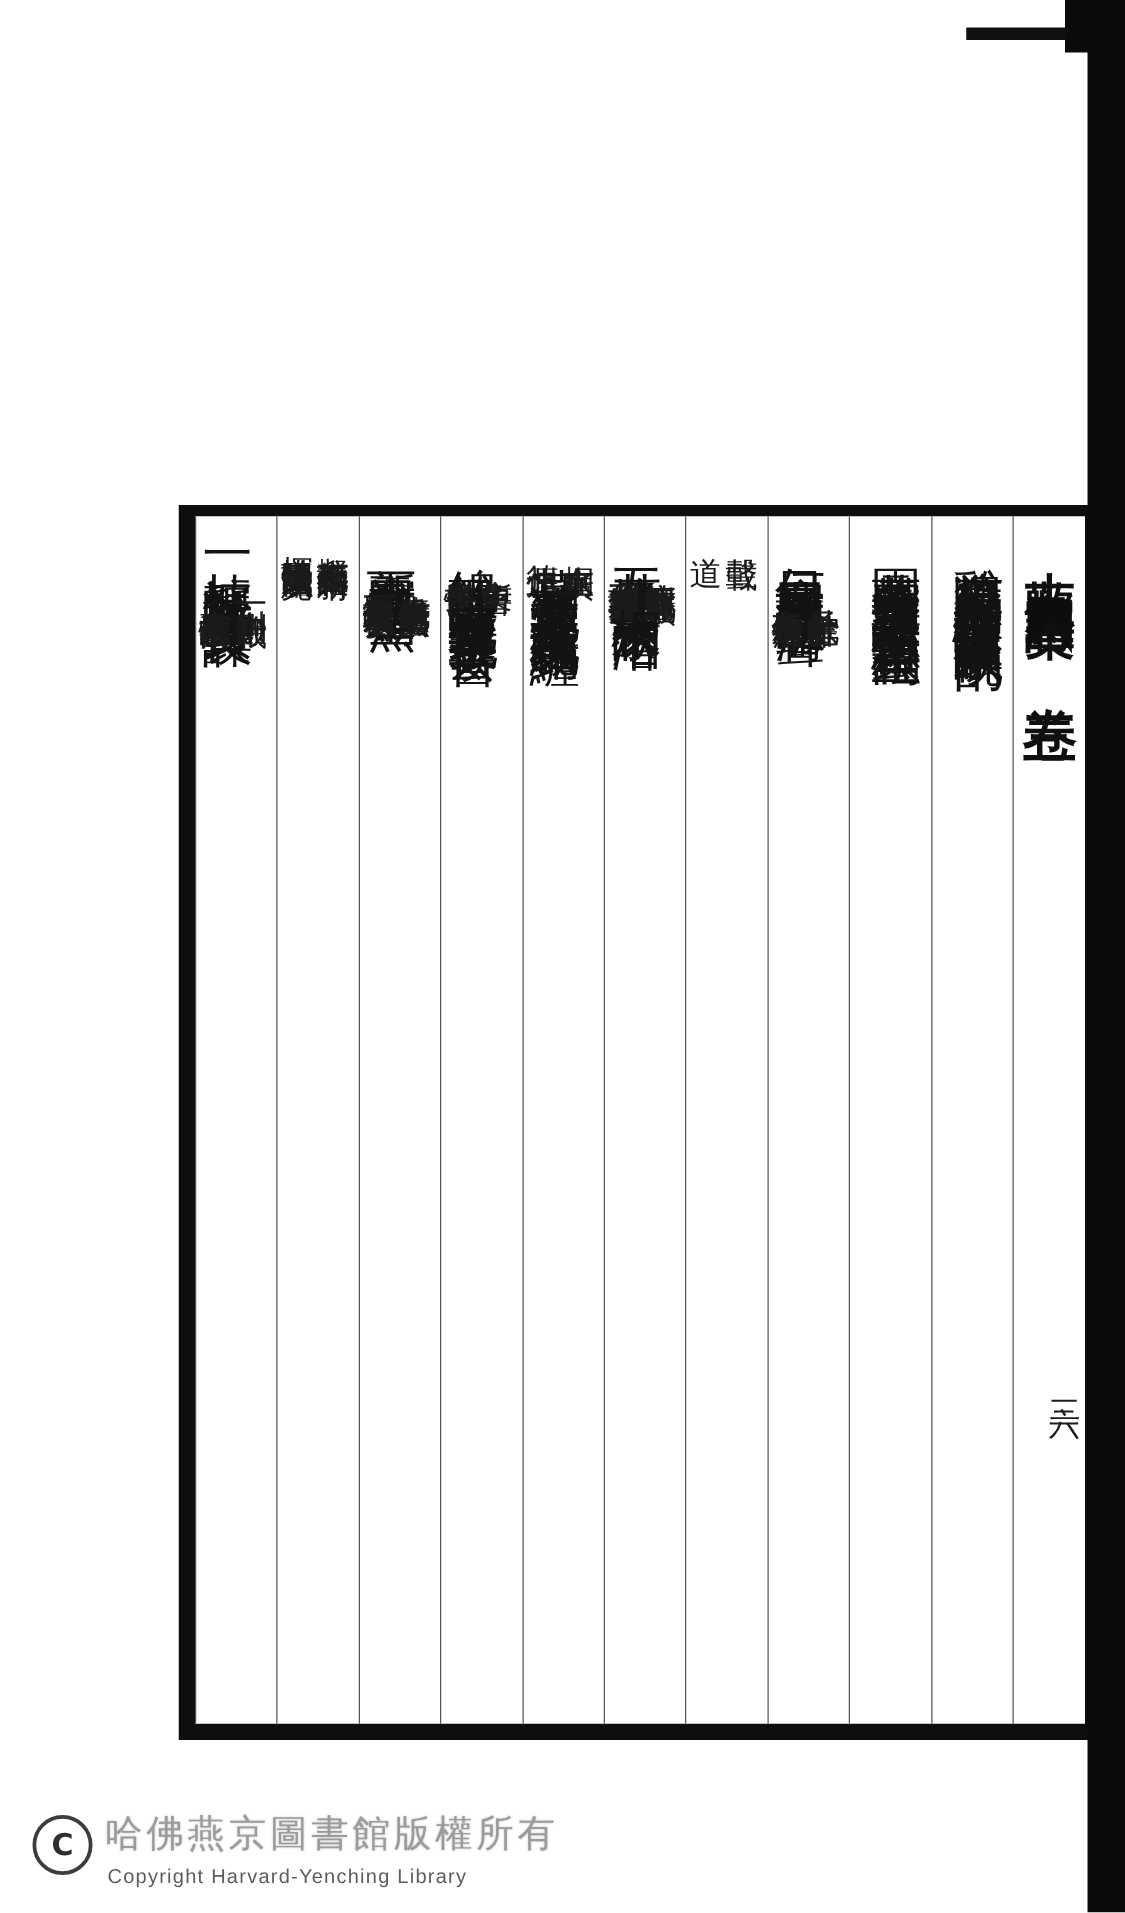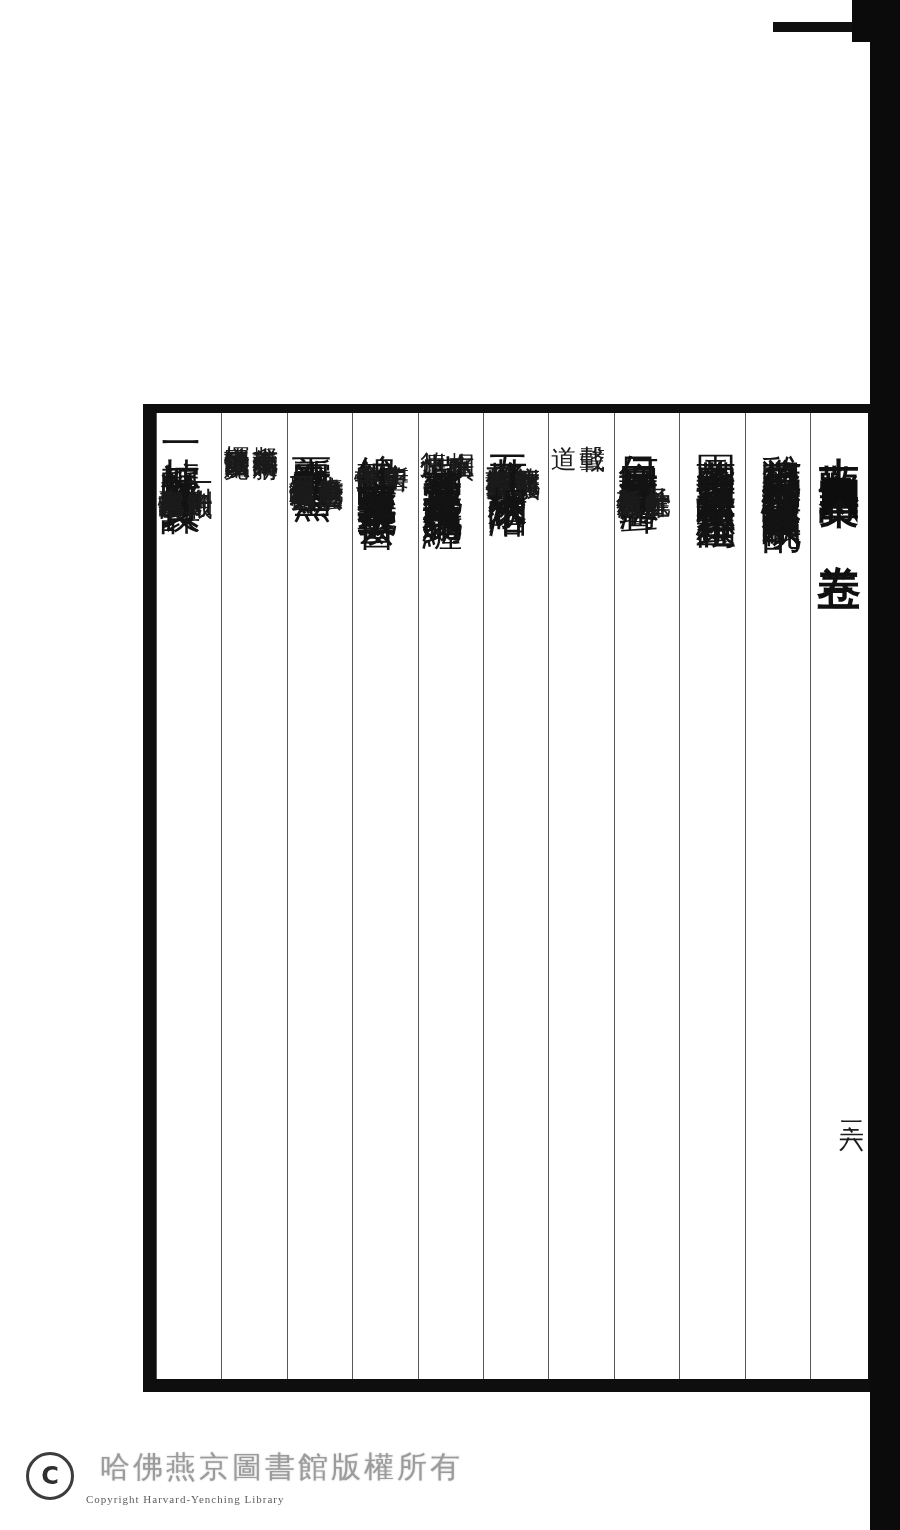--- a/index.html
+++ b/index.html
@@ -42,24 +42,24 @@
   .note{display:inline-block;vertical-align:middle;margin-top:2px;}
   .note .sub{display:block;font-size:26px;line-height:1.1;letter-spacing:1px;
     white-space:nowrap;color:#1b1b1b;}
   
   .stamp-circle{
     position:absolute;left:26px;top:1452px;width:42px;height:42px;
     border:3px solid #3d3d3d;border-radius:50%;
     display:flex;align-items:center;justify-content:center;
     font-family:"DejaVu Sans",sans-serif;font-size:24px;font-weight:bold;color:#2f2f2f;
   }
-  .stamp-cn{position:absolute;left:100px;top:1447px;font-size:30px;letter-spacing:3px;
+  .stamp-cn{position:absolute;left:84px;top:1447px;font-size:30px;letter-spacing:3px;
     color:#9b9b9b;text-shadow:0 0 2px #c2c2c2;white-space:nowrap;}
-  .stamp-en{position:absolute;left:86px;top:1493px;font-size:11px;letter-spacing:1px;
-    color:#5d5d5d;font-family:Liberation Serif, serif;white-space:nowrap;}
+  .stamp-en{position:absolute;left:86px;top:1493px;font-size:16px;letter-spacing:1px;
+    color:#5d5d5d;font-family:Liberation Sans, sans-serif;white-space:nowrap;}
 </style>
 </head>
 <body>
 
 <div class="black-bar"></div>
 <div class="corner-blob"></div>
 <div class="streak"></div>
 
 <div class="frame">
   <div class="cols">

